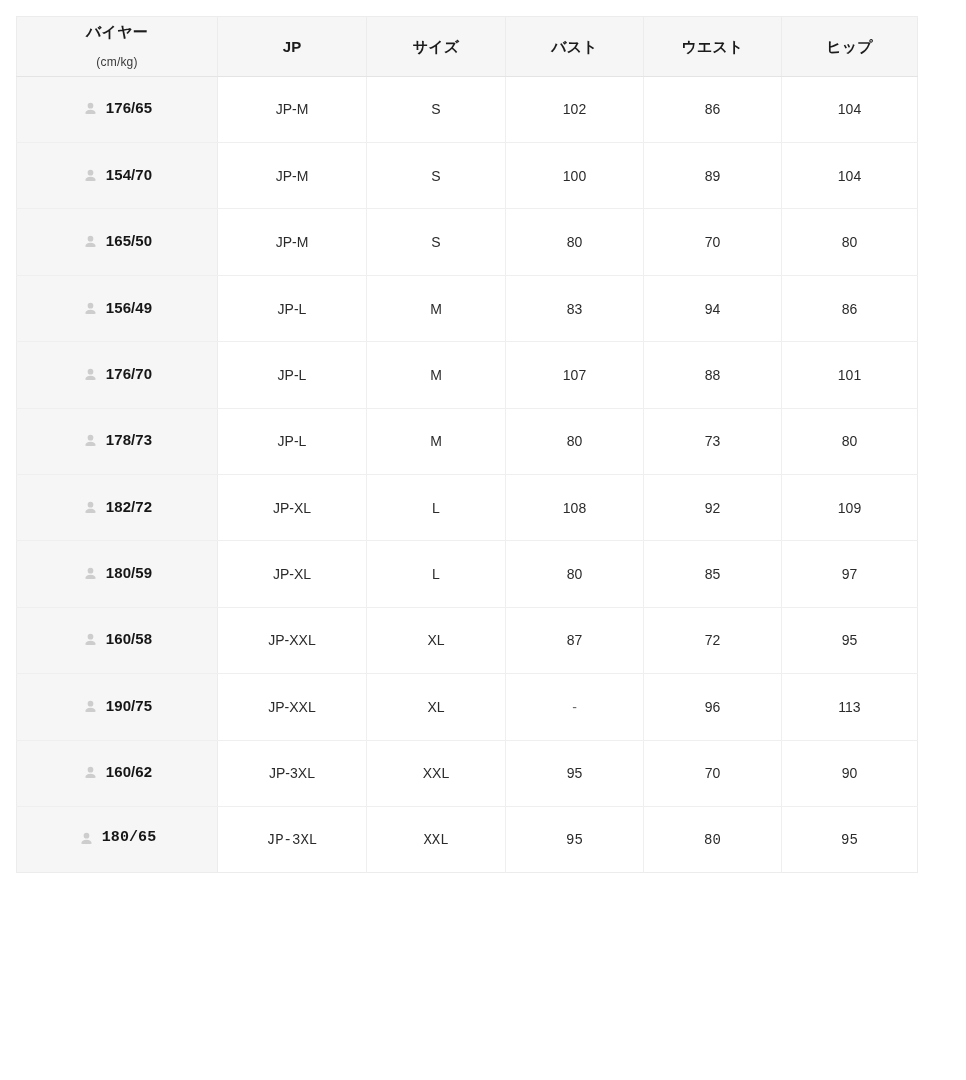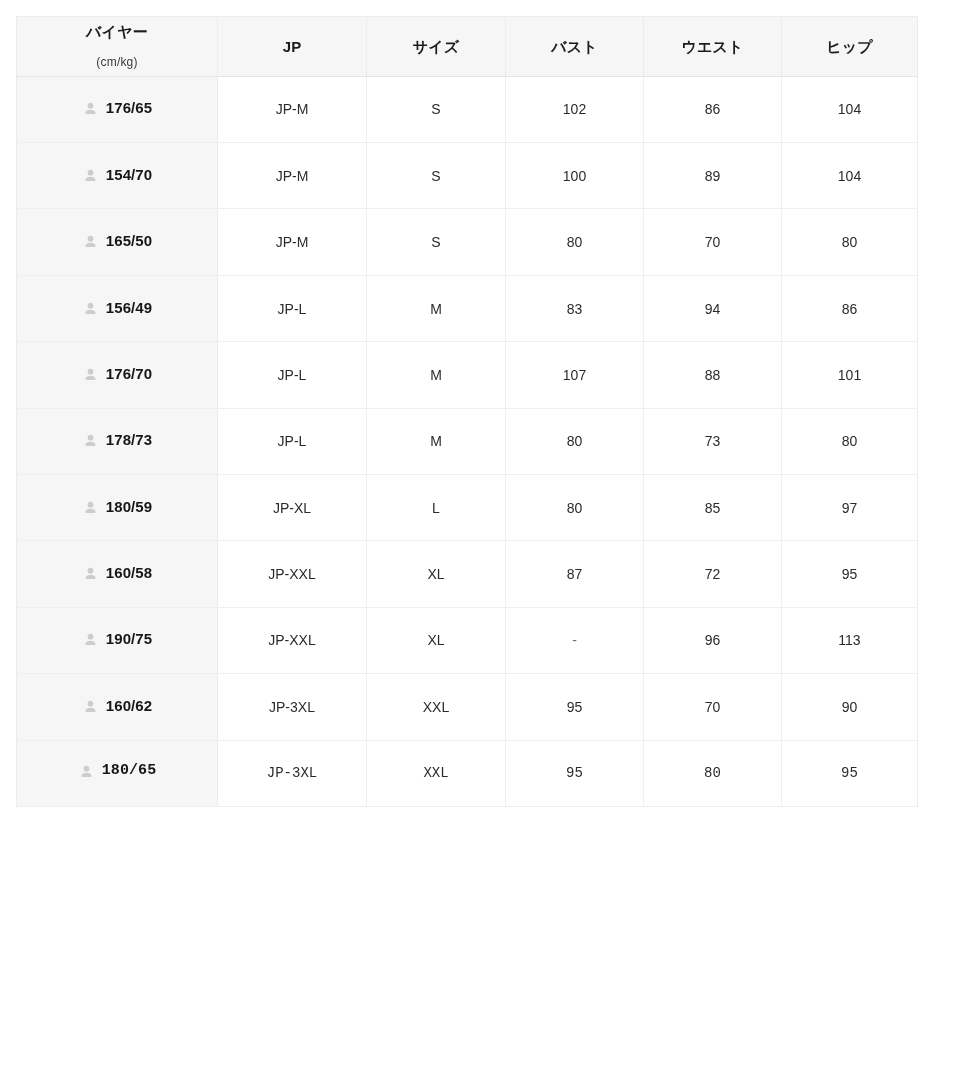--- a/index.html
+++ b/index.html
@@ -269,20 +269,38 @@
         <span class="buyer-label">178/73</span>
       </span>
     </td>
     <td>JP-L</td>
     <td>M</td>
     <td>80</td>
     <td>73</td>
     <td>80</td>
   </tr>
 
+  <tr>
+    <td class="buyer-cell">
+      <span class="buyer-inner">
+        <span class="avatar-icon">
+          <svg viewBox="0 0 24 24" aria-hidden="true">
+            <circle cx="12" cy="8" r="4" fill="#cdcdcd"></circle>
+            <path d="M12 13.6c-4.1 0-7.2 2.1-7.2 4.7 0 .9 .6 1.3 1.6 1.3h11.2c1 0 1.6-.4 1.6-1.3 0-2.6-3.1-4.7-7.2-4.7z" fill="#cdcdcd"></path>
+          </svg>
+        </span>
+        <span class="buyer-label">182/72</span>
+      </span>
+    </td>
+    <td>JP-XL</td>
+    <td>L</td>
+    <td>108</td>
+    <td>92</td>
+    <td>109</td>
+  </tr>
 
   <tr>
     <td class="buyer-cell">
       <span class="buyer-inner">
         <span class="avatar-icon">
           <svg viewBox="0 0 24 24" aria-hidden="true">
             <circle cx="12" cy="8" r="4" fill="#cdcdcd"></circle>
             <path d="M12 13.6c-4.1 0-7.2 2.1-7.2 4.7 0 .9 .6 1.3 1.6 1.3h11.2c1 0 1.6-.4 1.6-1.3 0-2.6-3.1-4.7-7.2-4.7z" fill="#cdcdcd"></path>
           </svg>
         </span>

